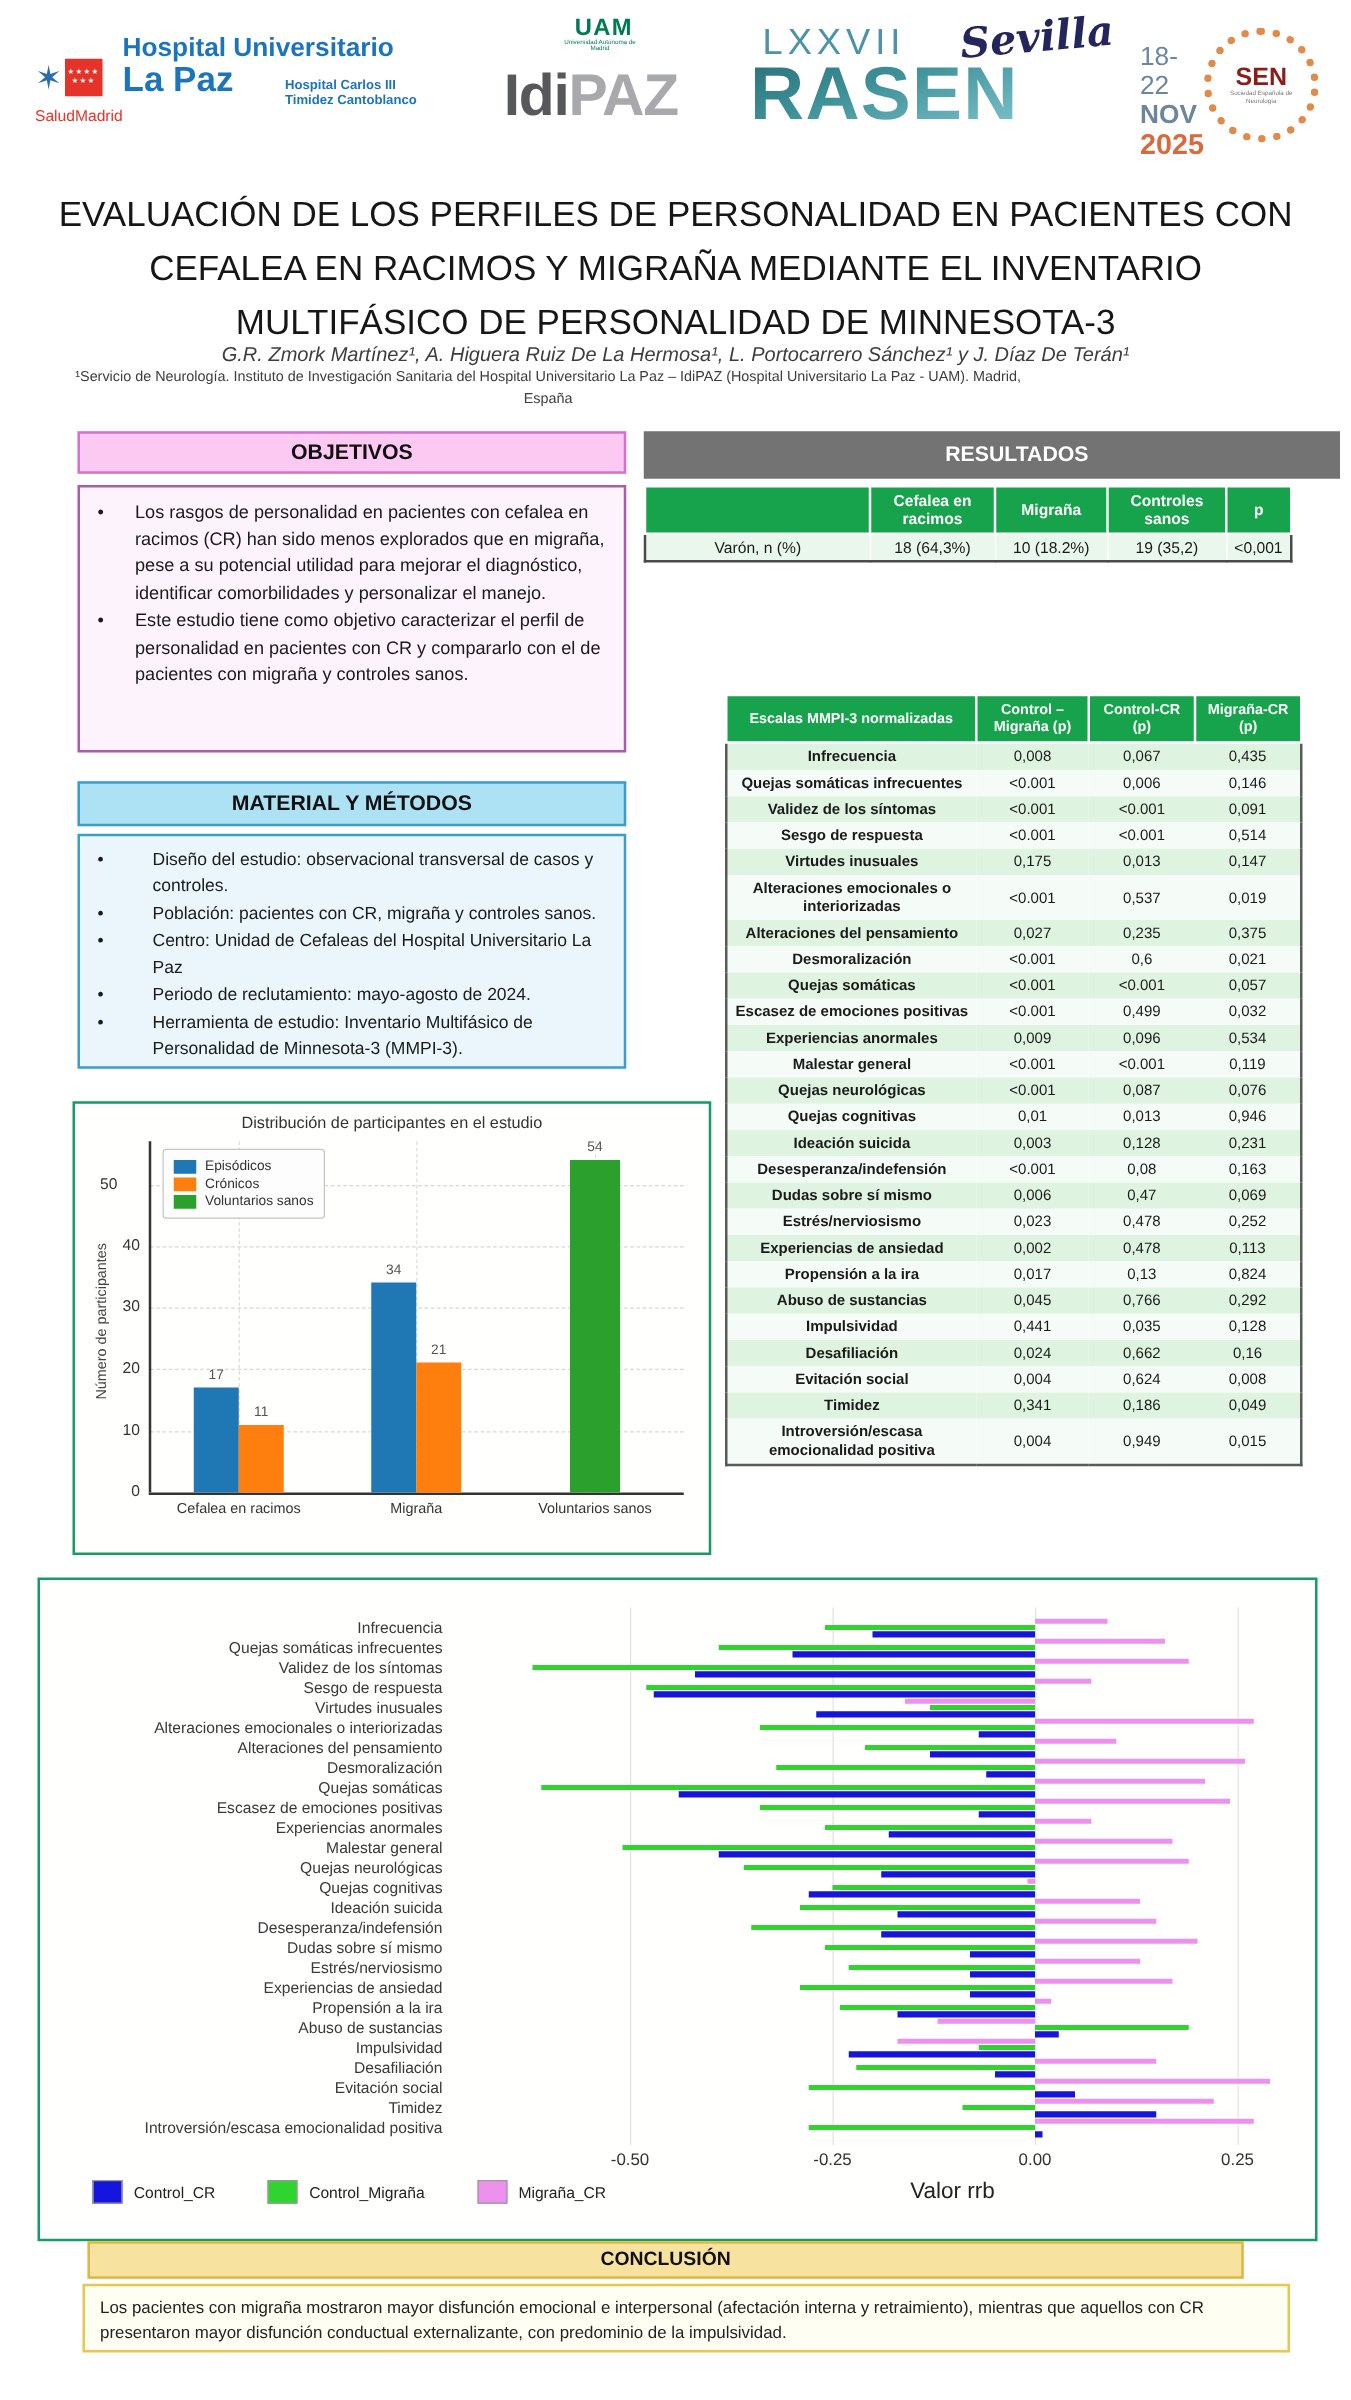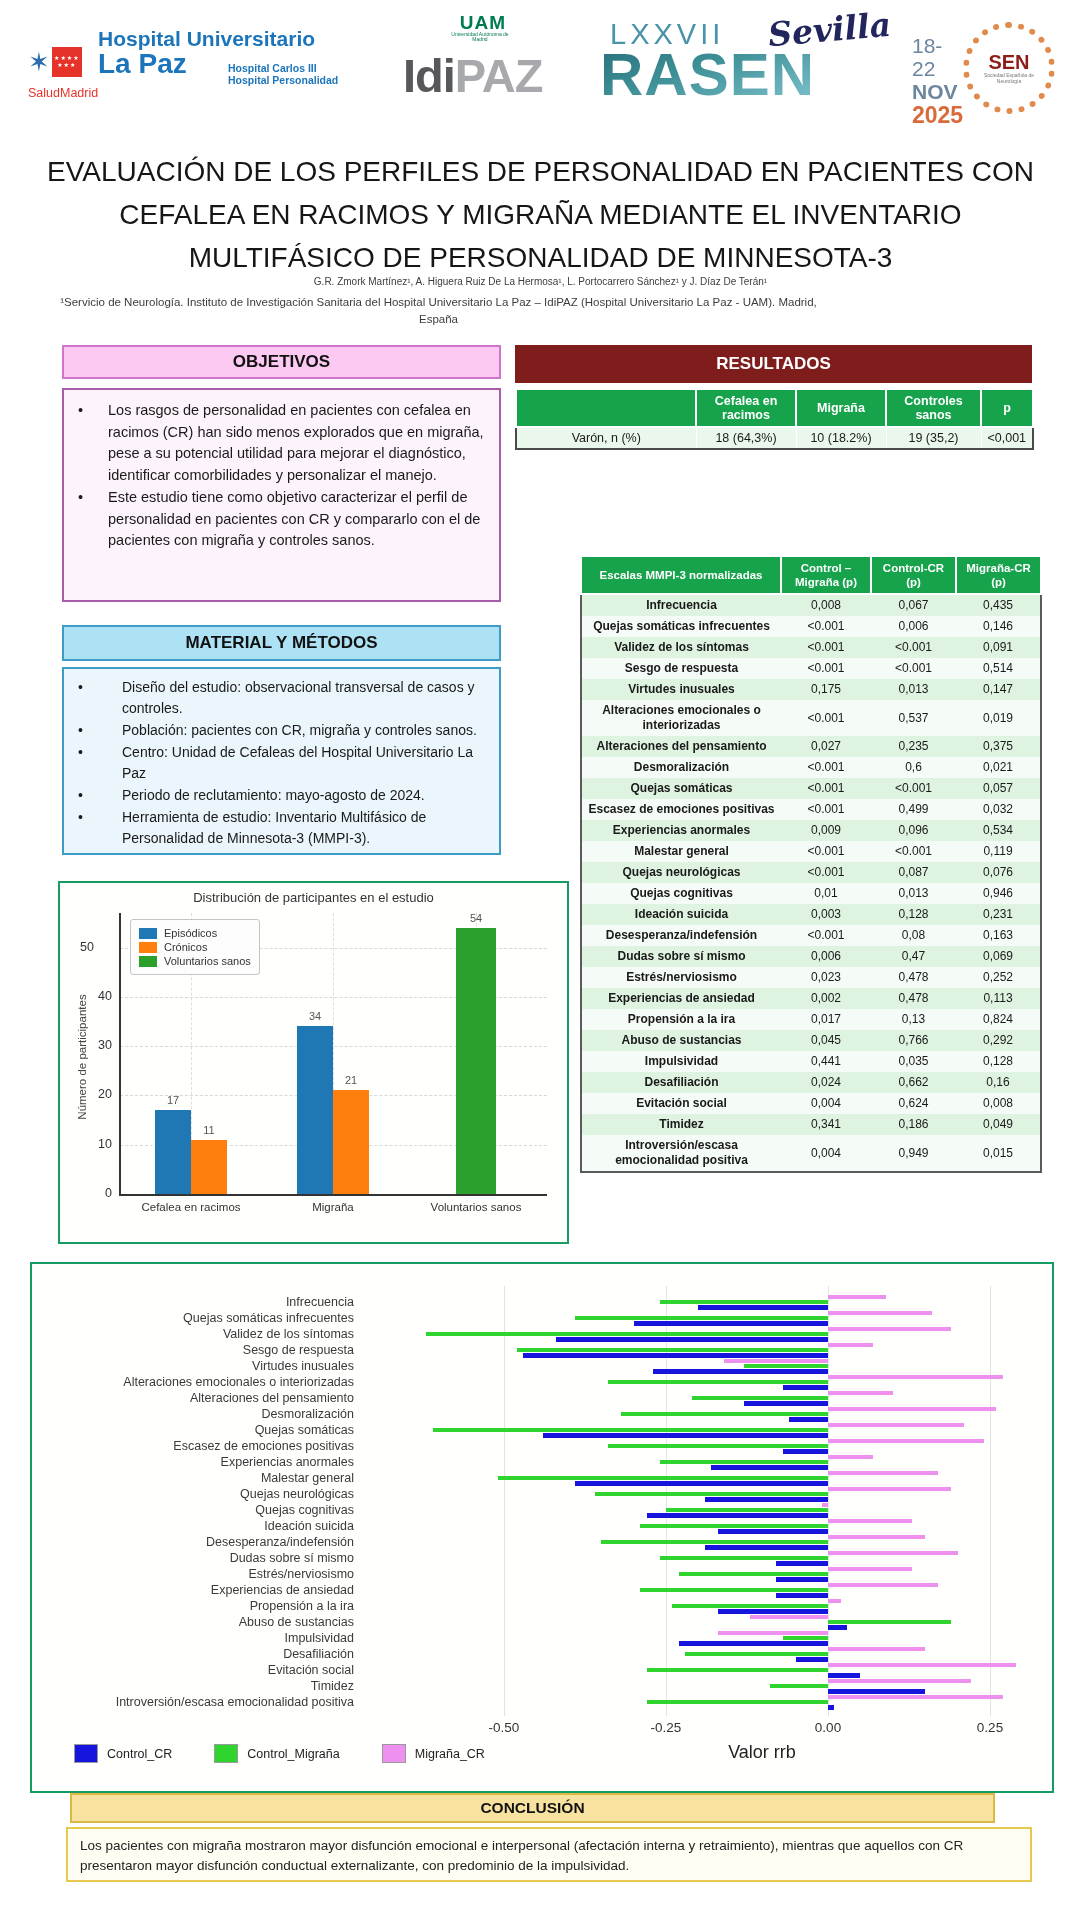--- a/index.html
+++ b/index.html
@@ -32,30 +32,30 @@
   .date1{color:#6c86a0;font-size:21px;line-height:23px;}
   .date2{color:#6c86a0;font-size:21px;line-height:23px;font-weight:bold;}
   .date3{color:#d96a3b;font-size:23px;line-height:25px;font-weight:bold;}
   .sen-circle{width:80px;height:80px;border-radius:50%;border:6px dotted #e08a4c;
     display:flex;flex-direction:column;align-items:center;justify-content:center;background:#fff;}
   .sen-a{color:#8c1d18;font-weight:bold;font-size:20px;line-height:20px;}
   .sen-c{color:#777;font-size:5px;line-height:6px;width:54px;text-align:center;}
 
   
   .poster-title{font-size:28px;line-height:43px;color:#161616;white-space:pre-line;}
-  .authors{font-size:10px;color:#3d3d3d;}
+  .authors{font-size:16px;color:#3d3d3d;font-style:italic;}
   .affil{font-size:11.5px;line-height:17px;color:#3d3d3d;white-space:pre-line;}
 
   
   .sec-h{display:flex;align-items:center;justify-content:center;font-weight:bold;font-size:17px;color:#111;}
   .obj-h{background:#fbc9f2;border:2px solid #d273ce;}
   .obj-b{background:#fdf3fc;border:2px solid #a95ca8;}
   .met-h{background:#ace2f4;border:2px solid #3d9dc8;}
   .met-b{background:#eaf6fb;border:2px solid #3d9dc8;}
-  .res-h{background:#7f1d1d;color:#fff;}
+  .res-h{background:#737373;color:#fff;padding-left:40px;}
   .con-h{background:#f8e2a0;border:2px solid #dcb945;font-size:15.5px;}
   .con-b{background:#fffef2;border:2px solid #e6c84f;font-size:13.5px;line-height:20px;padding:7px 12px;color:#222;}
 
   .b-row{position:relative;margin-bottom:1px;}
   .obj-b .b-row{padding-left:44px;font-size:14.5px;line-height:21.5px;}
   .met-b .b-row{padding-left:58px;font-size:14px;line-height:21px;}
   .b-dot{position:absolute;left:14px;top:0;}
   .obj-b{padding:10px 8px 0 0;box-sizing:border-box;}
   .met-b{padding:8px 8px 0 0;box-sizing:border-box;}
 
@@ -114,21 +114,21 @@
     </div>
     <div class="salud-cap">SaludMadrid</div>
   </div>
 
   <div class="abs" style="left:98px;top:28px;">
     <div class="hosp1">Hospital Universitario</div>
     <div class="hosp2">La Paz</div>
   </div>
   <div class="abs" style="left:228px;top:62px;">
     <div class="hosp-sub">Hospital Carlos III</div>
-    <div class="hosp-sub">Hospital Personalidad</div>
+    <div class="hosp-sub">Timidez Cantoblanco</div>
   </div>
 
   <div class="abs ctr" style="left:445px;top:14px;width:76px;">
     <div class="uam-a">UAM</div>
     <div class="uam-c">Universidad Autónoma de Madrid</div>
   </div>
 
   <div class="abs idipaz" style="left:403px;top:52px;">
     <span class="p1">Idi</span><span class="p2">PAZ</span>
   </div>

